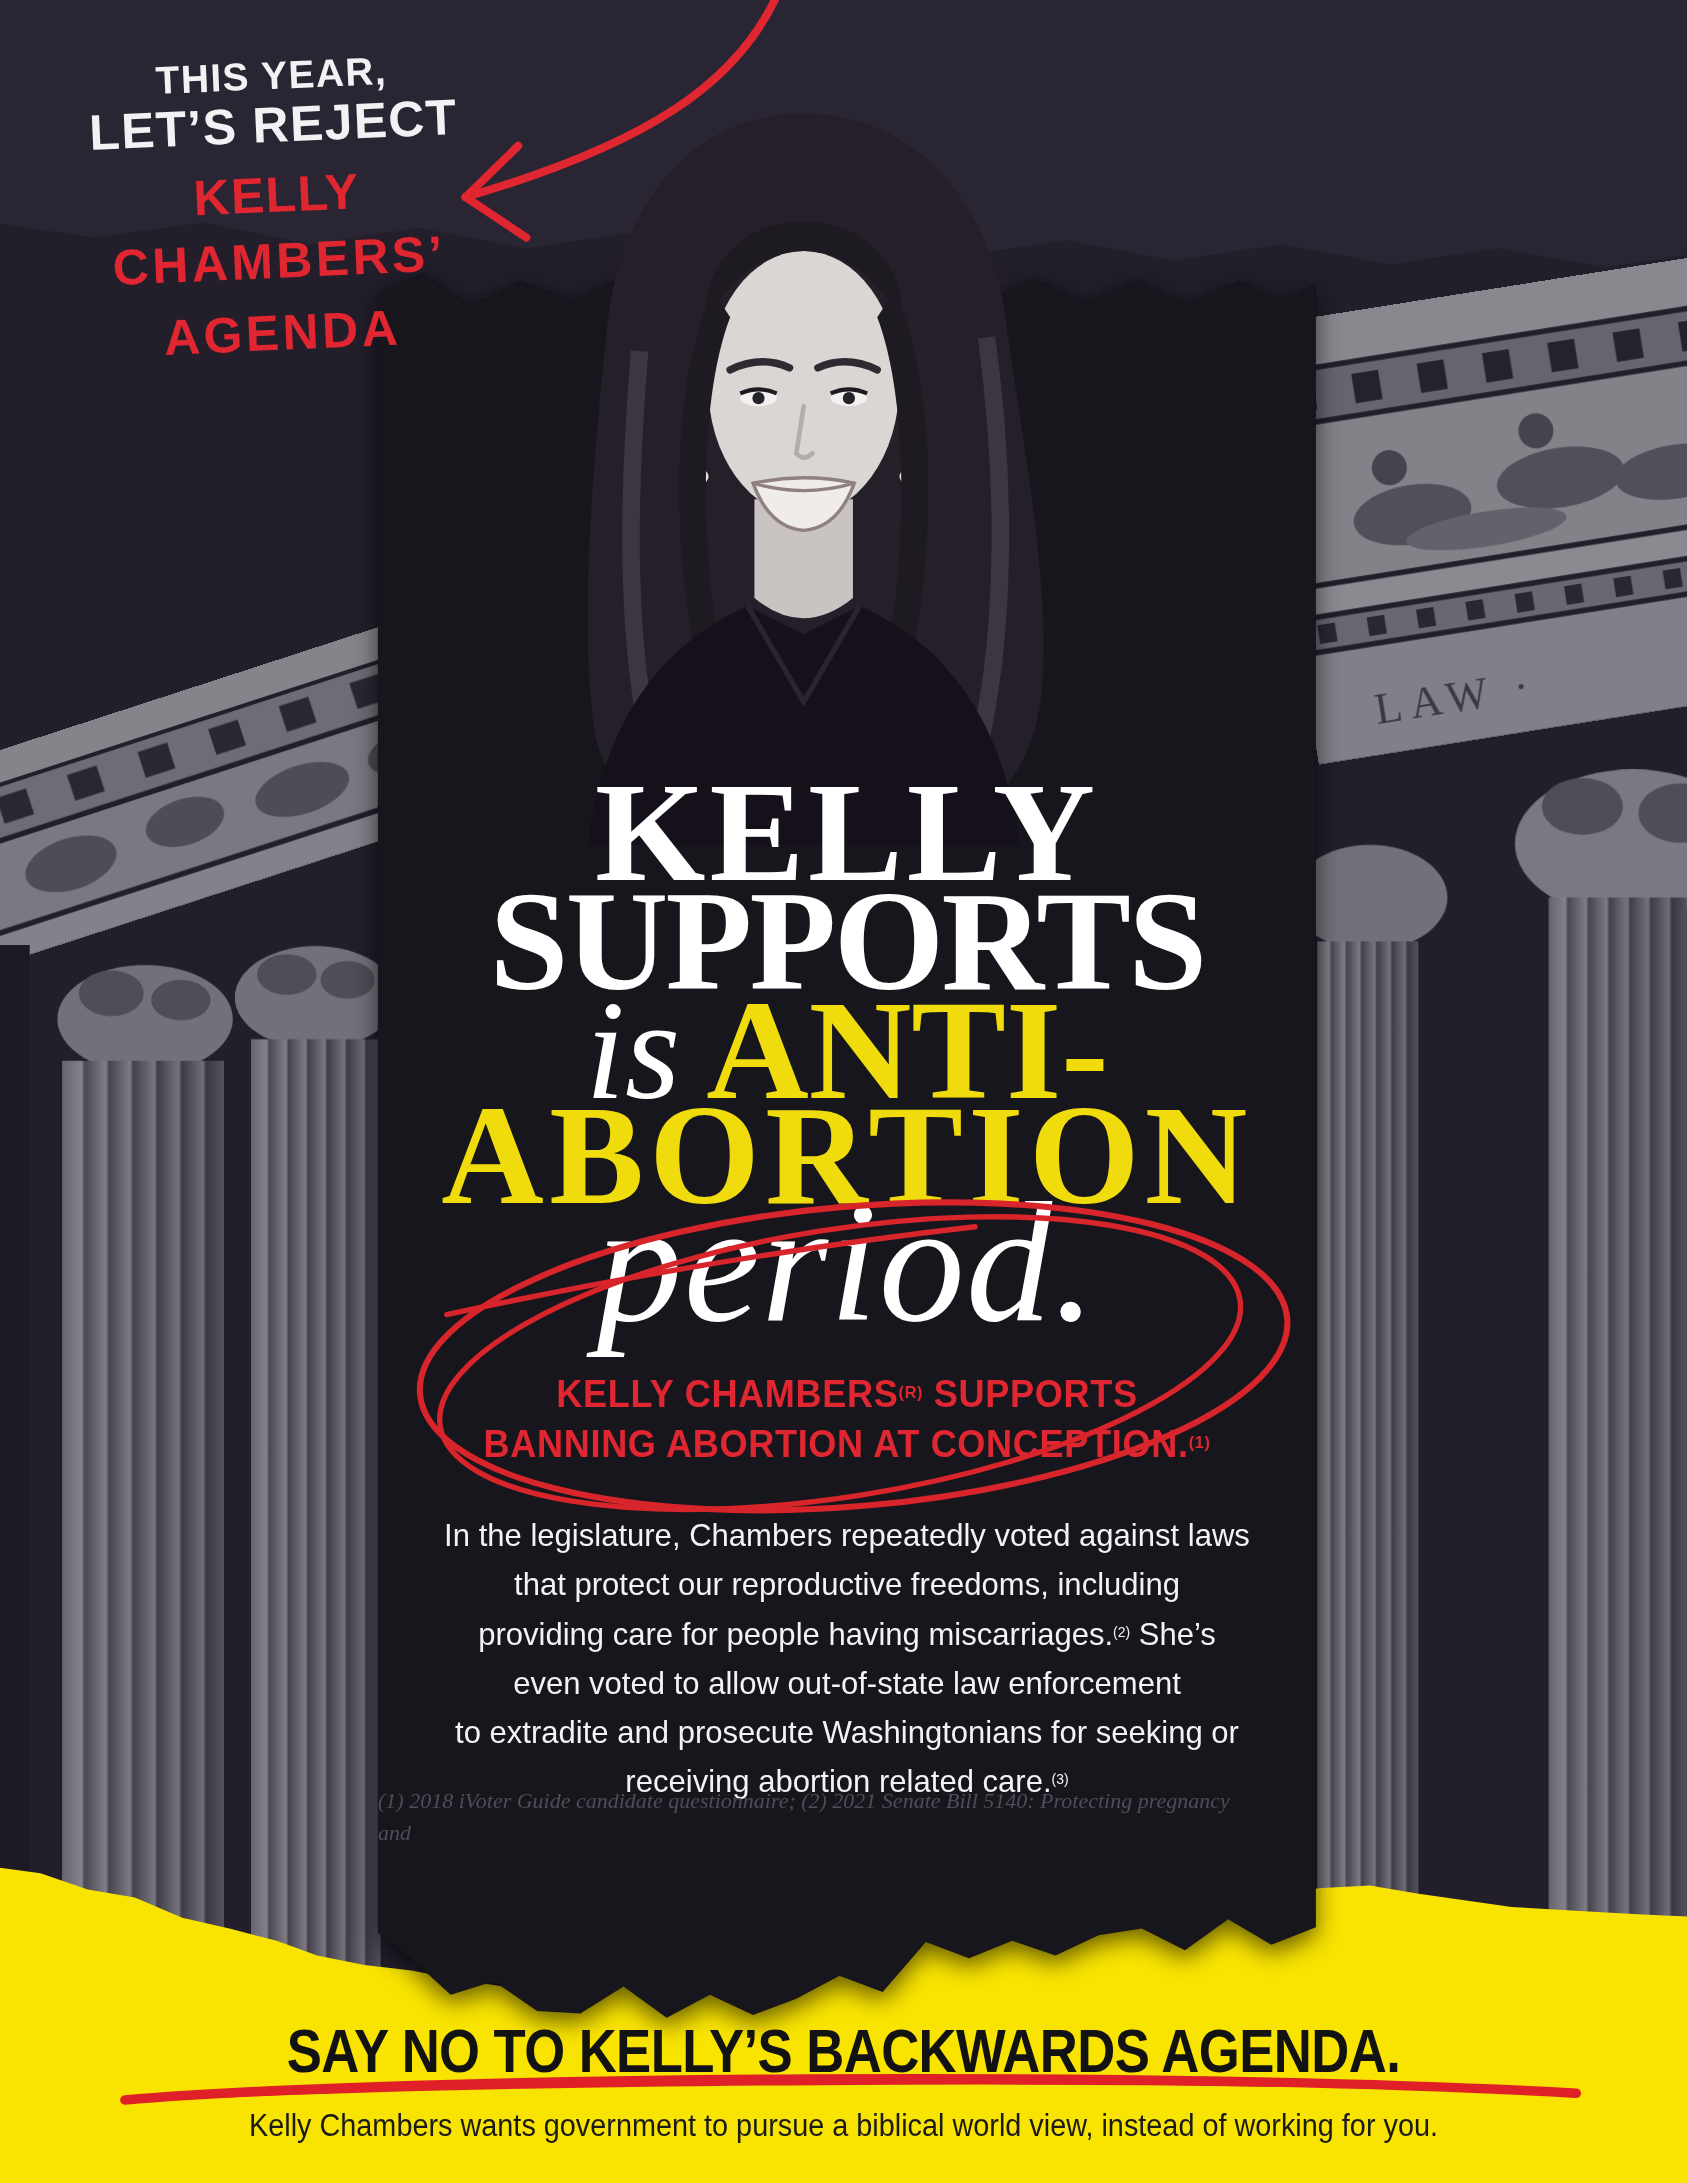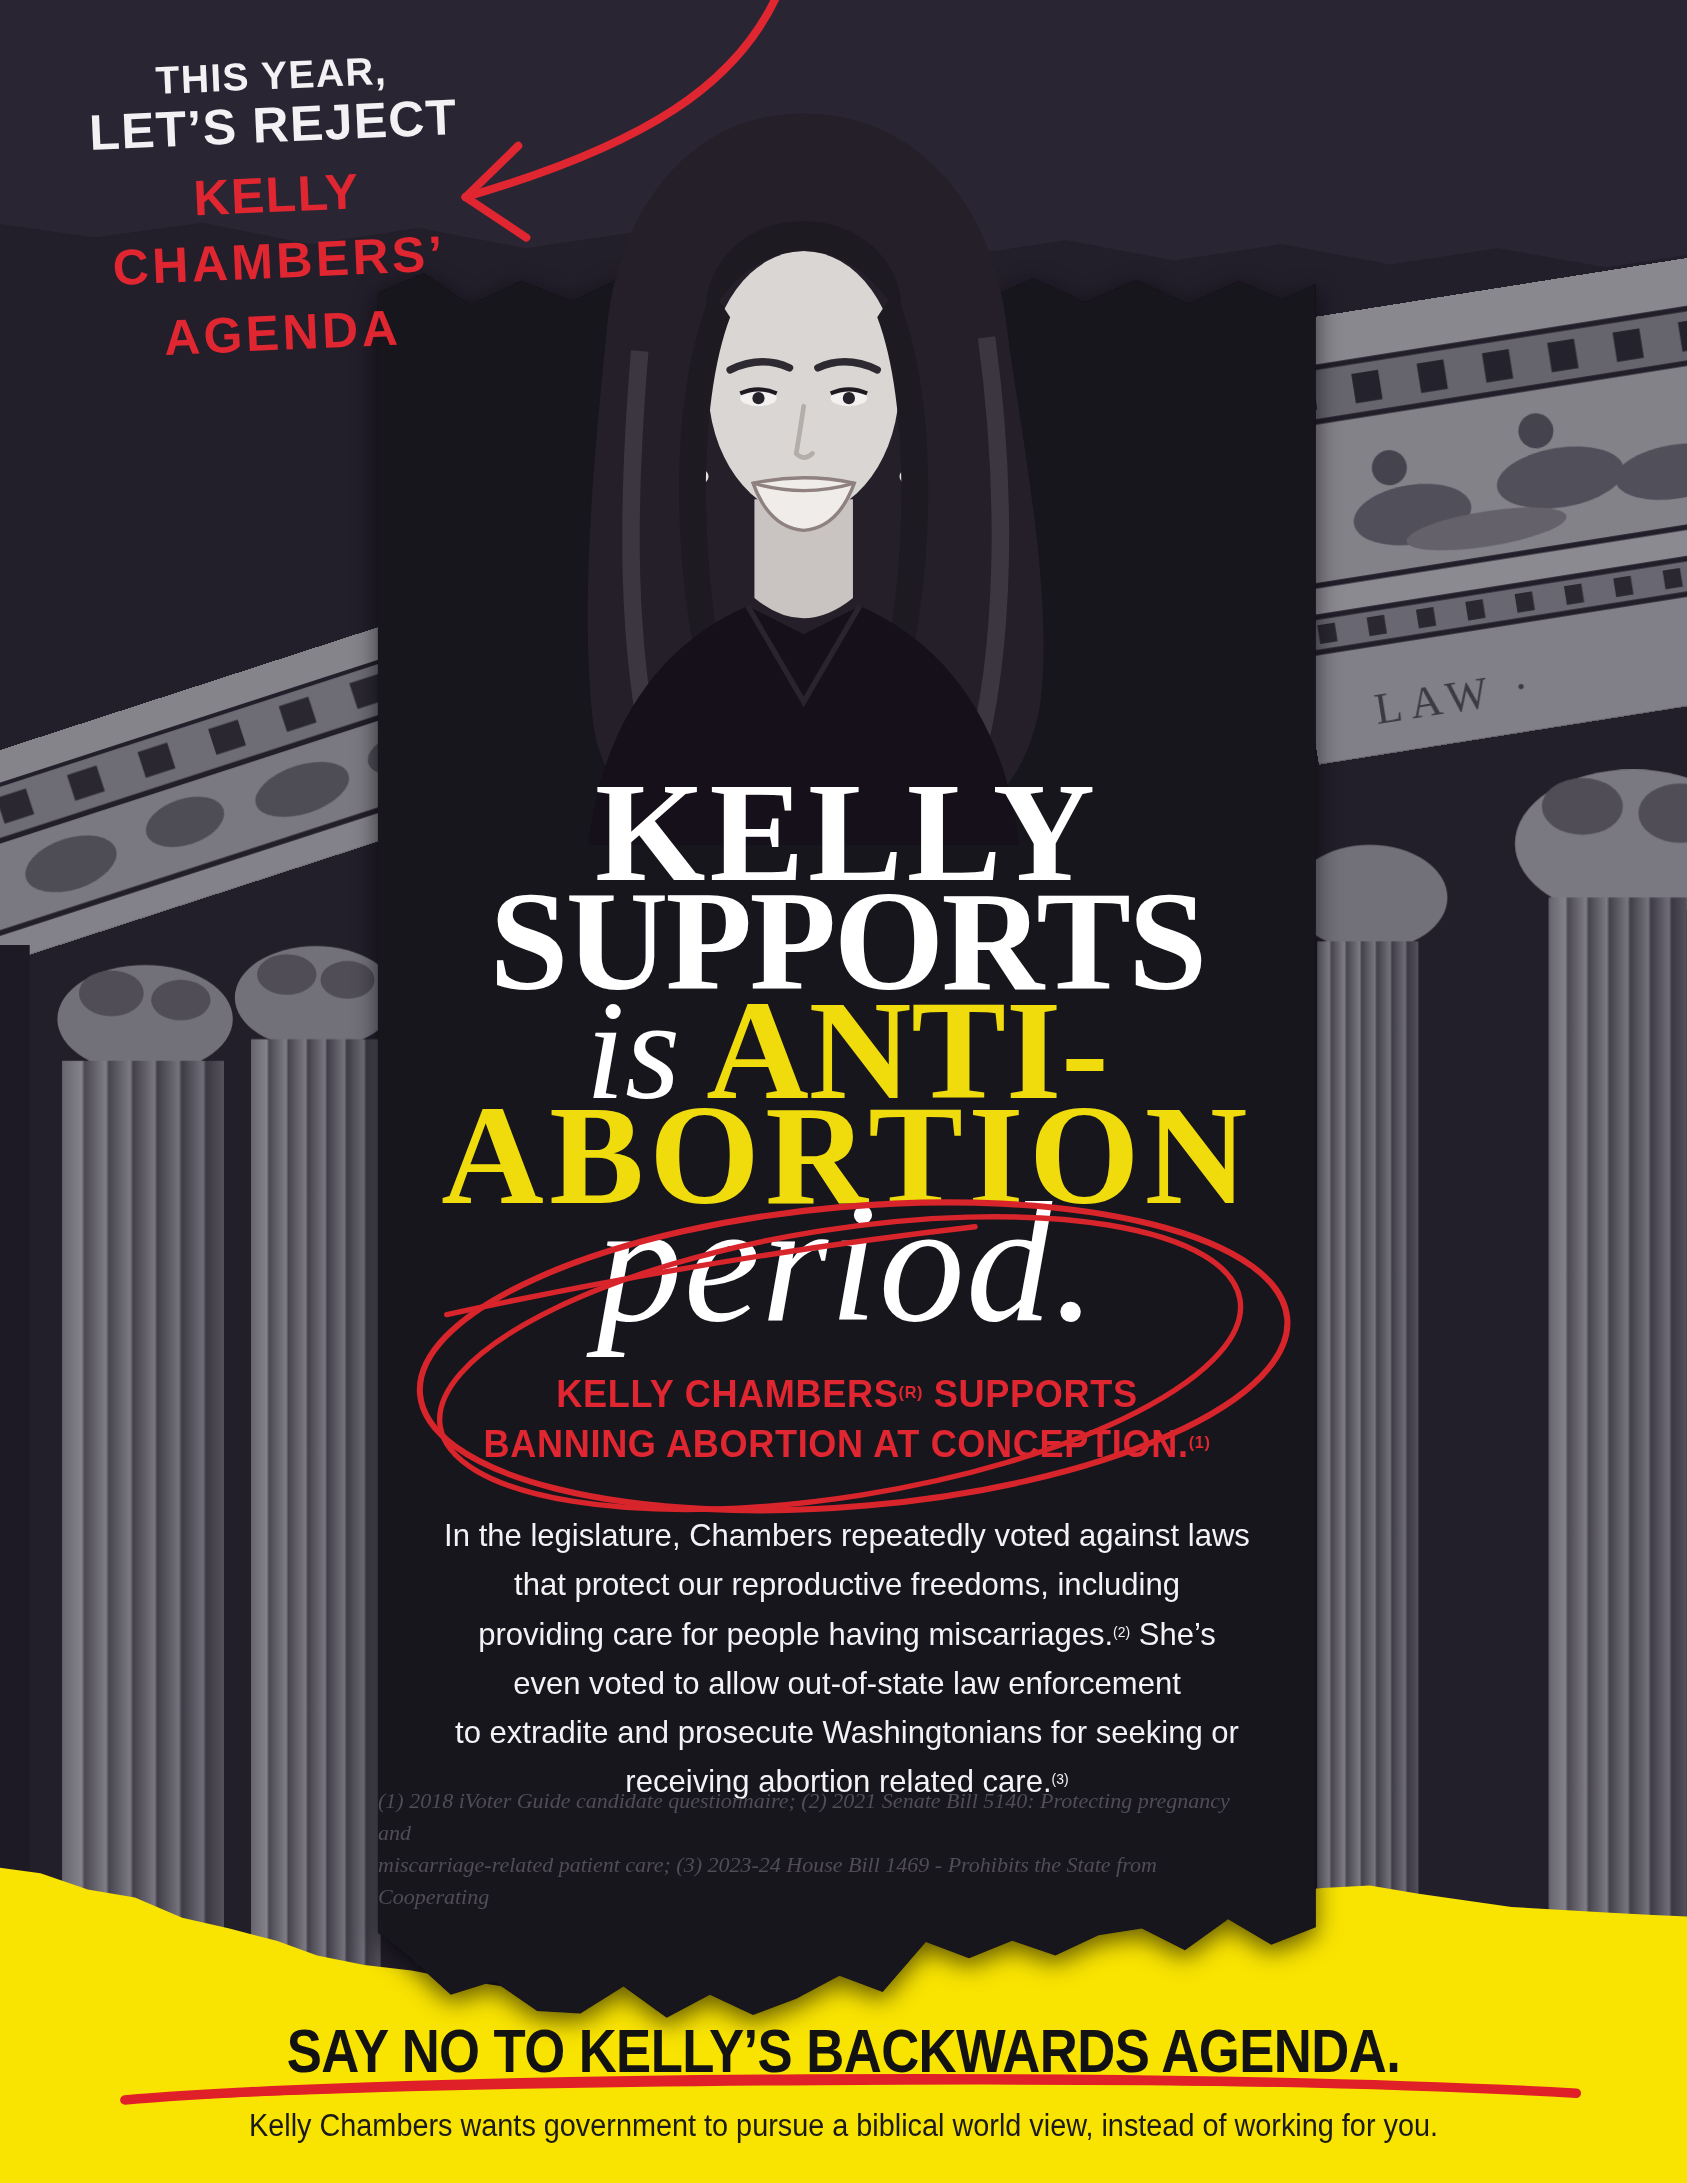--- a/index.html
+++ b/index.html
@@ -247,21 +247,20 @@
     <div>In the legislature, Chambers repeatedly voted against laws</div>
     <div>that protect our reproductive freedoms, including</div>
     <div><span class="keep">providing care for people having miscarriages.</span><sup>(2)</sup><span class="keep"> She’s</span></div>
     <div>even voted to allow out-of-state law enforcement</div>
     <div>to extradite and prosecute Washingtonians for seeking or</div>
     <div><span class="keep">receiving abortion related care.</span><sup>(3)</sup></div>
   </div>
 
   <div class="citation" style="z-index:7;">
     <div>(1)  2018 iVoter Guide candidate questionnaire; (2) 2021 Senate Bill 5140: Protecting pregnancy and</div>
-    <div>miscarriage-related patient care; (3) 2023-24 House Bill 1469 - Prohibits the State from Cooperating</div>
   </div>
 
   <div class="f-title" style="z-index:7;">SAY NO TO KELLY’S BACKWARDS AGENDA.</div>
   <div class="f-sub" style="z-index:7;">Kelly Chambers wants government to pursue a biblical world view, instead of working for you.</div>
 
   <svg class="abs" width="1687" height="2183" viewBox="0 0 2500 3235" style="z-index:8;pointer-events:none;">
 
     <g stroke="#e02630" fill="none" stroke-linecap="round">
       <path d="M1155,-15 C1095,125 955,215 690,292" stroke-width="12"></path>
       <path d="M690,292 L768,216" stroke-width="12"></path>

